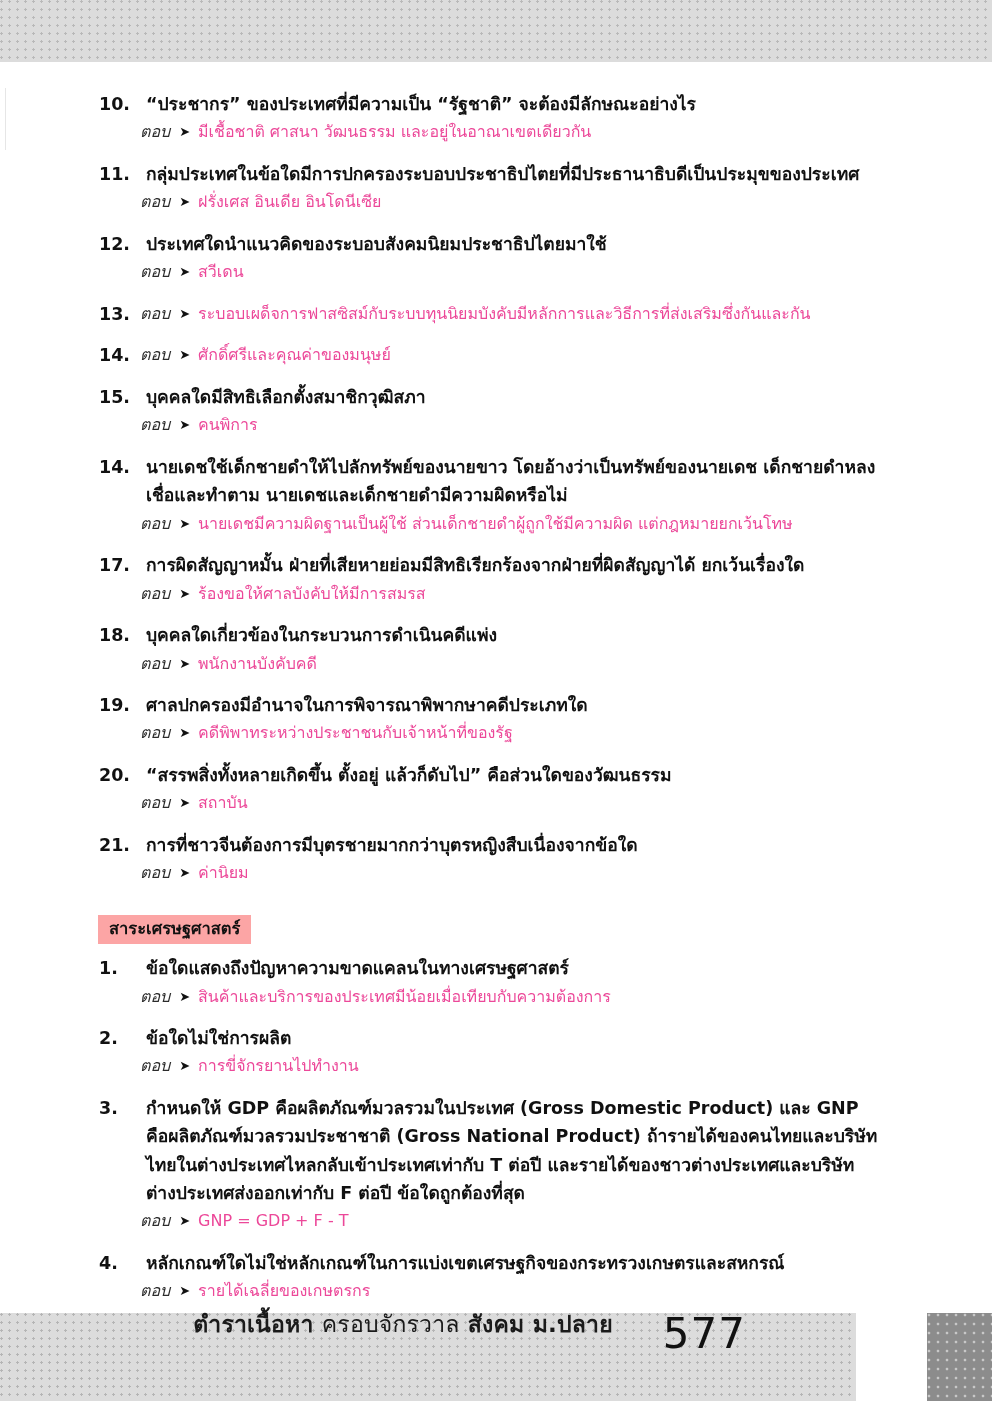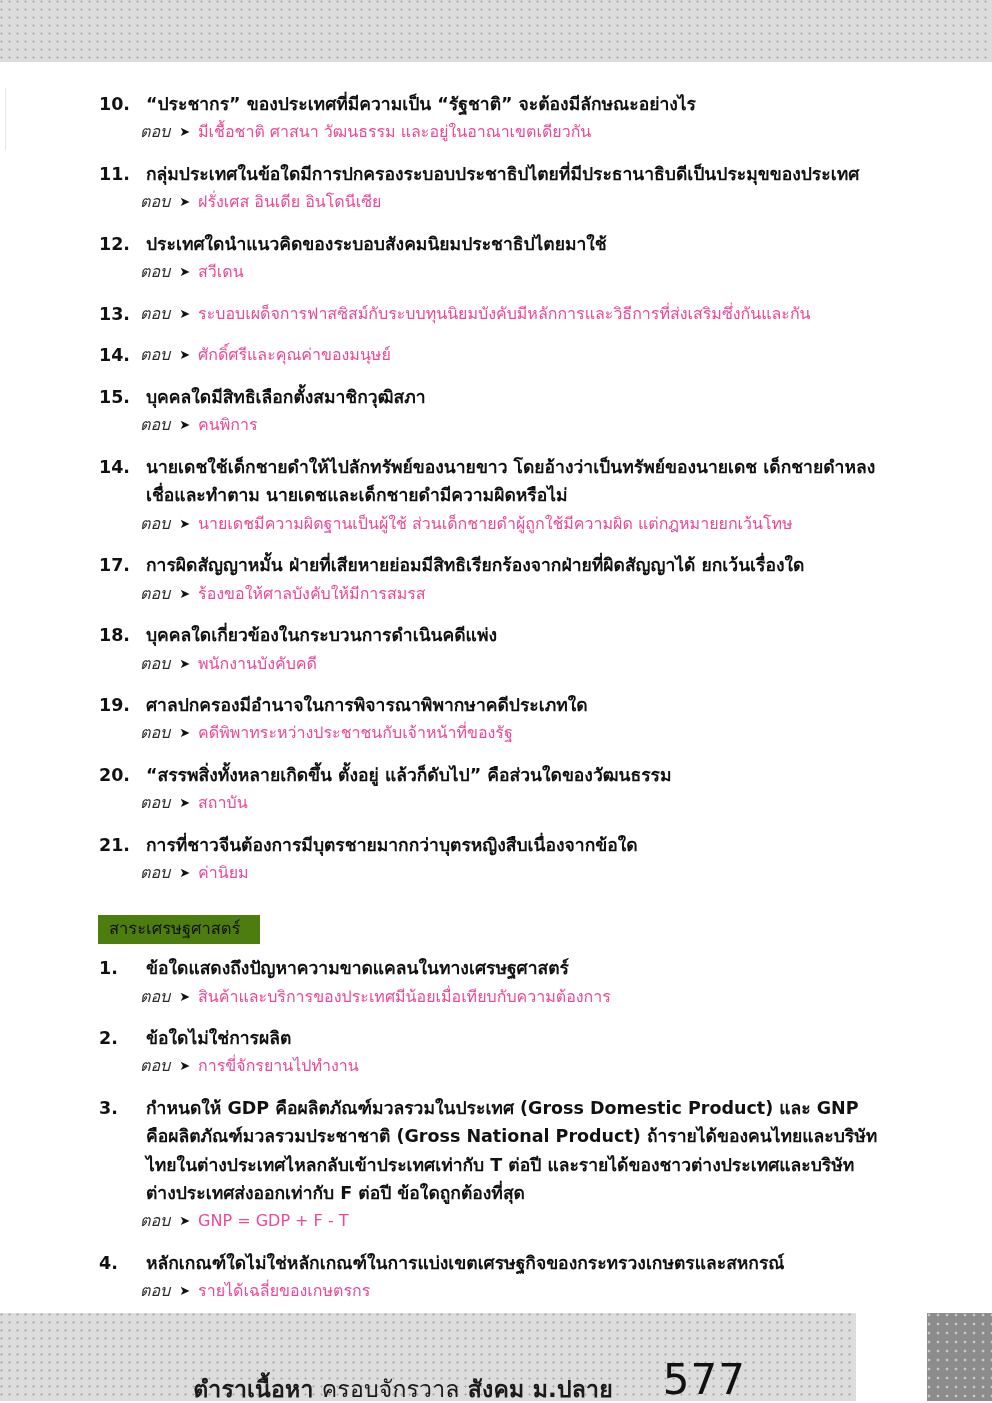--- a/index.html
+++ b/index.html
@@ -65,21 +65,21 @@
   }
 
   
   .footer-wrap {
     position: absolute;
     left: 0;
     top: 1313px;
     width: 828px;
     height: 88px;
     display: flex;
-    align-items: flex-end;
+    align-items: flex-start;
     justify-content: flex-end;
     padding-right: 82px;
     box-sizing: border-box;
     pointer-events: none;
   }
 
   .footer-title {
     font-size: 23px;
     color: #1a1a1a;
     letter-spacing: 0.2px;
@@ -174,25 +174,25 @@
     flex: 1 1 auto;
     font-size: 16px;
     color: #ec4899;
     line-height: 1.6;
     word-break: break-word;
   }
 
   
   .section-heading {
     display: inline-block;
-    background: #4d7c0f;
+    background: #fca5a5;
     font-size: 16.5px;
-    font-weight: 400;
+    font-weight: 700;
     color: #111111;
-    padding: 3px 20px 4px 11px;
+    padding: 3px 11px 4px 11px;
     margin: 14px 0 10px 0;
     line-height: 1.35;
   }
 
   .section-heading-wrap {
     padding-left: 2px;
   }
 </style>
 </head>
 <body>

